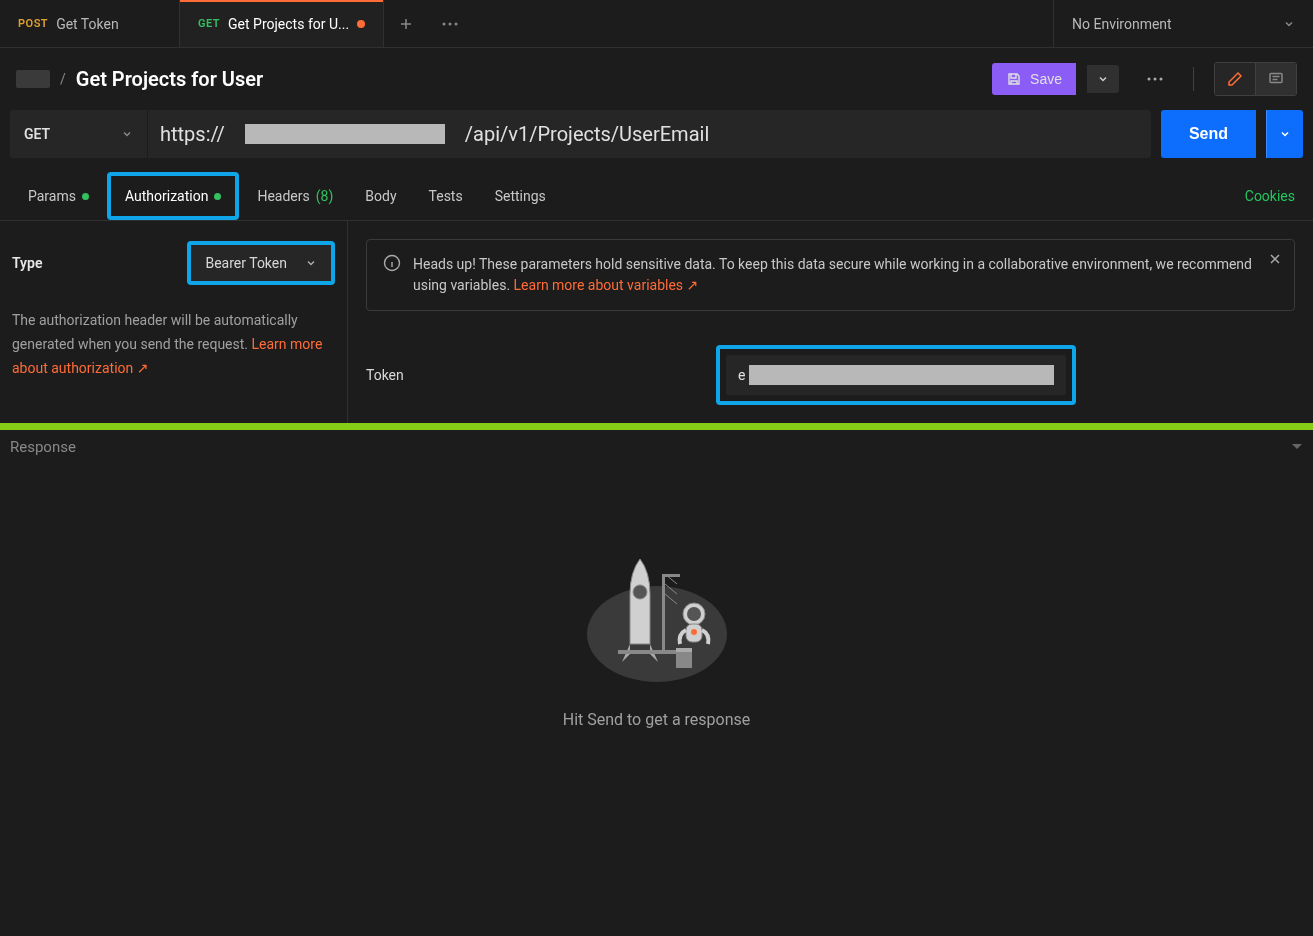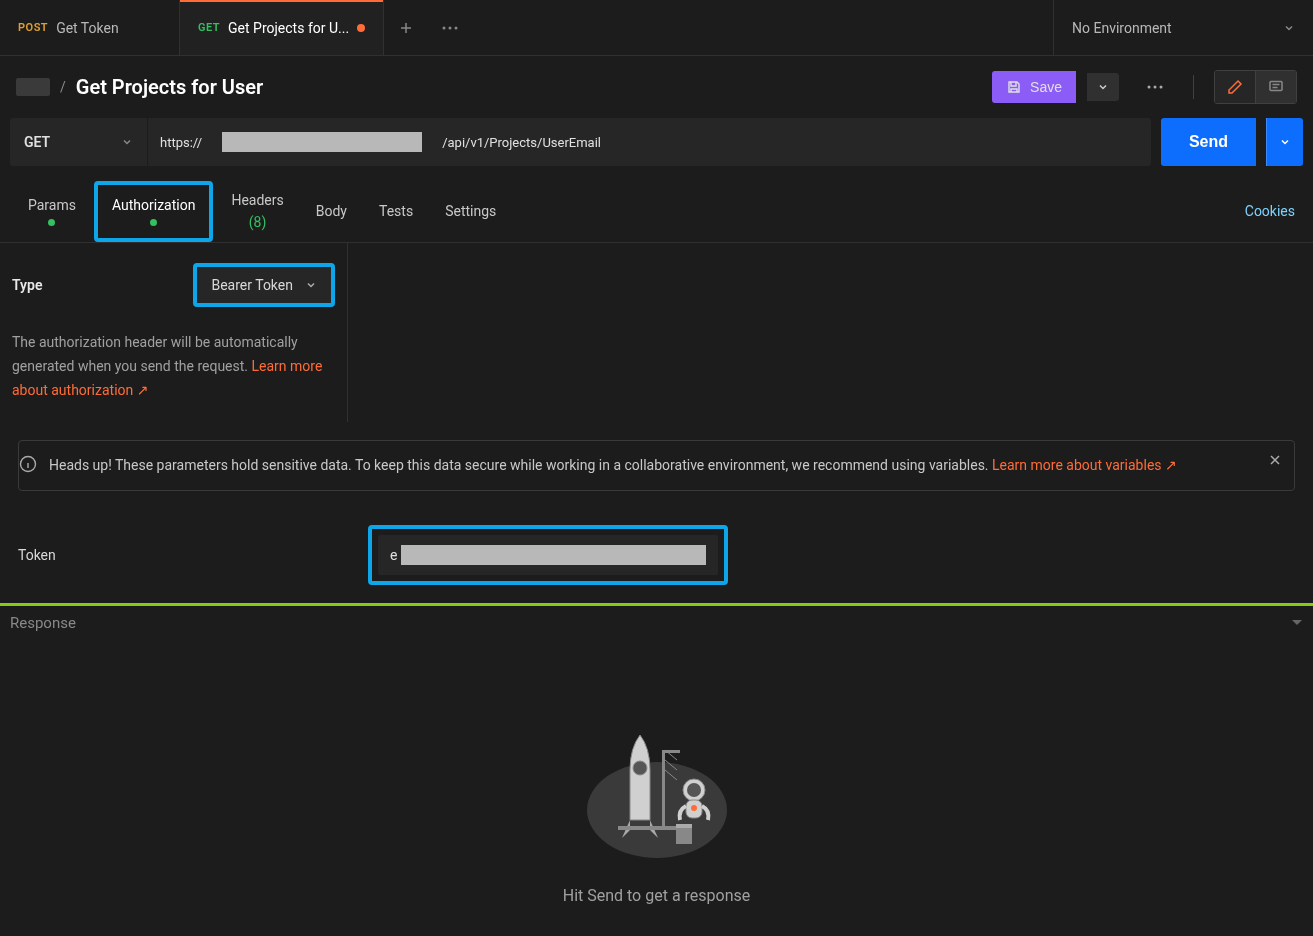--- a/index.html
+++ b/index.html
@@ -11,21 +11,21 @@
     width: 1313px;
     height: 936px;
     overflow: hidden;
   }
   
   .tabs-bar {
     display: flex;
     align-items: stretch;
     background: #1c1c1c;
     border-bottom: 1px solid #303030;
-    height: 56px;
+    height: 48px;
   }
   .tab {
     display: flex;
     align-items: center;
     gap: 8px;
     padding: 0 18px;
     border-right: 1px solid #303030;
     cursor: pointer;
     min-width: 180px;
     color: #b8b8b8;
@@ -134,21 +134,21 @@
   }
   .method-select .chev { margin-left:auto; color:#888;}
   .url-input {
     flex:1;
     background: #262626;
     border:none;
     height:48px;
     display:flex; align-items:center;
     padding:0 12px;
     color:#e0e0e0;
-    font-size:13px;
+    font-size:20px;
     margin-left:-10px;
     border-radius:0 3px 3px 0;
     gap:18px;
   }
   .url-redact {
     display:inline-block;
     background:#b8b8b8;
     width:200px; height:20px;
     vertical-align:middle;
     margin:0 2px;
@@ -182,61 +182,59 @@
     padding: 0 14px;
     gap: 4px;
     border-bottom:1px solid #303030;
   }
   .req-tab {
     padding: 12px 14px;
     color:#c8c8c8;
     cursor:pointer;
     display:flex; align-items:center; gap:6px;
     border-radius:6px;
-    flex-direction:column;
   }
   .req-tab .green-dot { width:7px;height:7px;border-radius:50%;background:#33c060;}
   .req-tab .count { color:#33c060;}
   .req-tab.active {  color:#fff; }
-  .cookies-link { margin-left:auto; color:#7dd3fc; cursor:pointer; padding:12px 4px;text-align:right;}
+  .cookies-link { margin-left:auto; color:#22c55e; cursor:pointer; padding:12px 4px;text-align:right;}
 
   
   .hl {
     border: 4px solid #0ea5e9;
     border-radius: 4px;
   }
 
   
   .auth-panel {
     display:flex;
-    border-bottom:3px solid #84cc16;
-    flex-direction:column;
+    border-bottom:7px solid #84cc16;
   }
   .auth-left {
     width: 348px;
     border-right:1px solid #303030;
     padding: 20px 12px;
   }
   .auth-left .type-row { display:flex; align-items:center; gap:16px; margin-bottom:18px;}
   .auth-left .type-label { font-weight:600; color:#e8e8e8;}
   .auth-left .type-select {
     background:#262626;
     padding:10px 14px;
-    display:flex; align-items:center; gap:12px;
+    display:flex; align-items:center; gap:18px;
     cursor:pointer;
     color:#d8d8d8;
     margin-left:auto;
   }
   .auth-left .desc { color:#a0a0a0; line-height:1.7; font-size:14px; margin-top: 24px;}
   .auth-left .desc a { color:#ff6c37; text-decoration:none;}
   .auth-right { flex:1; padding: 18px 18px;}
   .info-box {
     border:1px solid #3a3a3a;
     border-radius:4px;
-    padding:14px 0;
+    padding:14px 16px;
     display:flex;
     gap:12px;
     color:#c8c8c8;
     line-height:1.5;
     position:relative;
   }
   .info-box .info-icon { flex-shrink:0; color:#aaa;}
   .info-box a { color:#ff6c37; text-decoration:none;}
   .info-box .close { position:absolute; right:12px; top:12px; cursor:pointer; color:#aaa;}
   .token-row {

